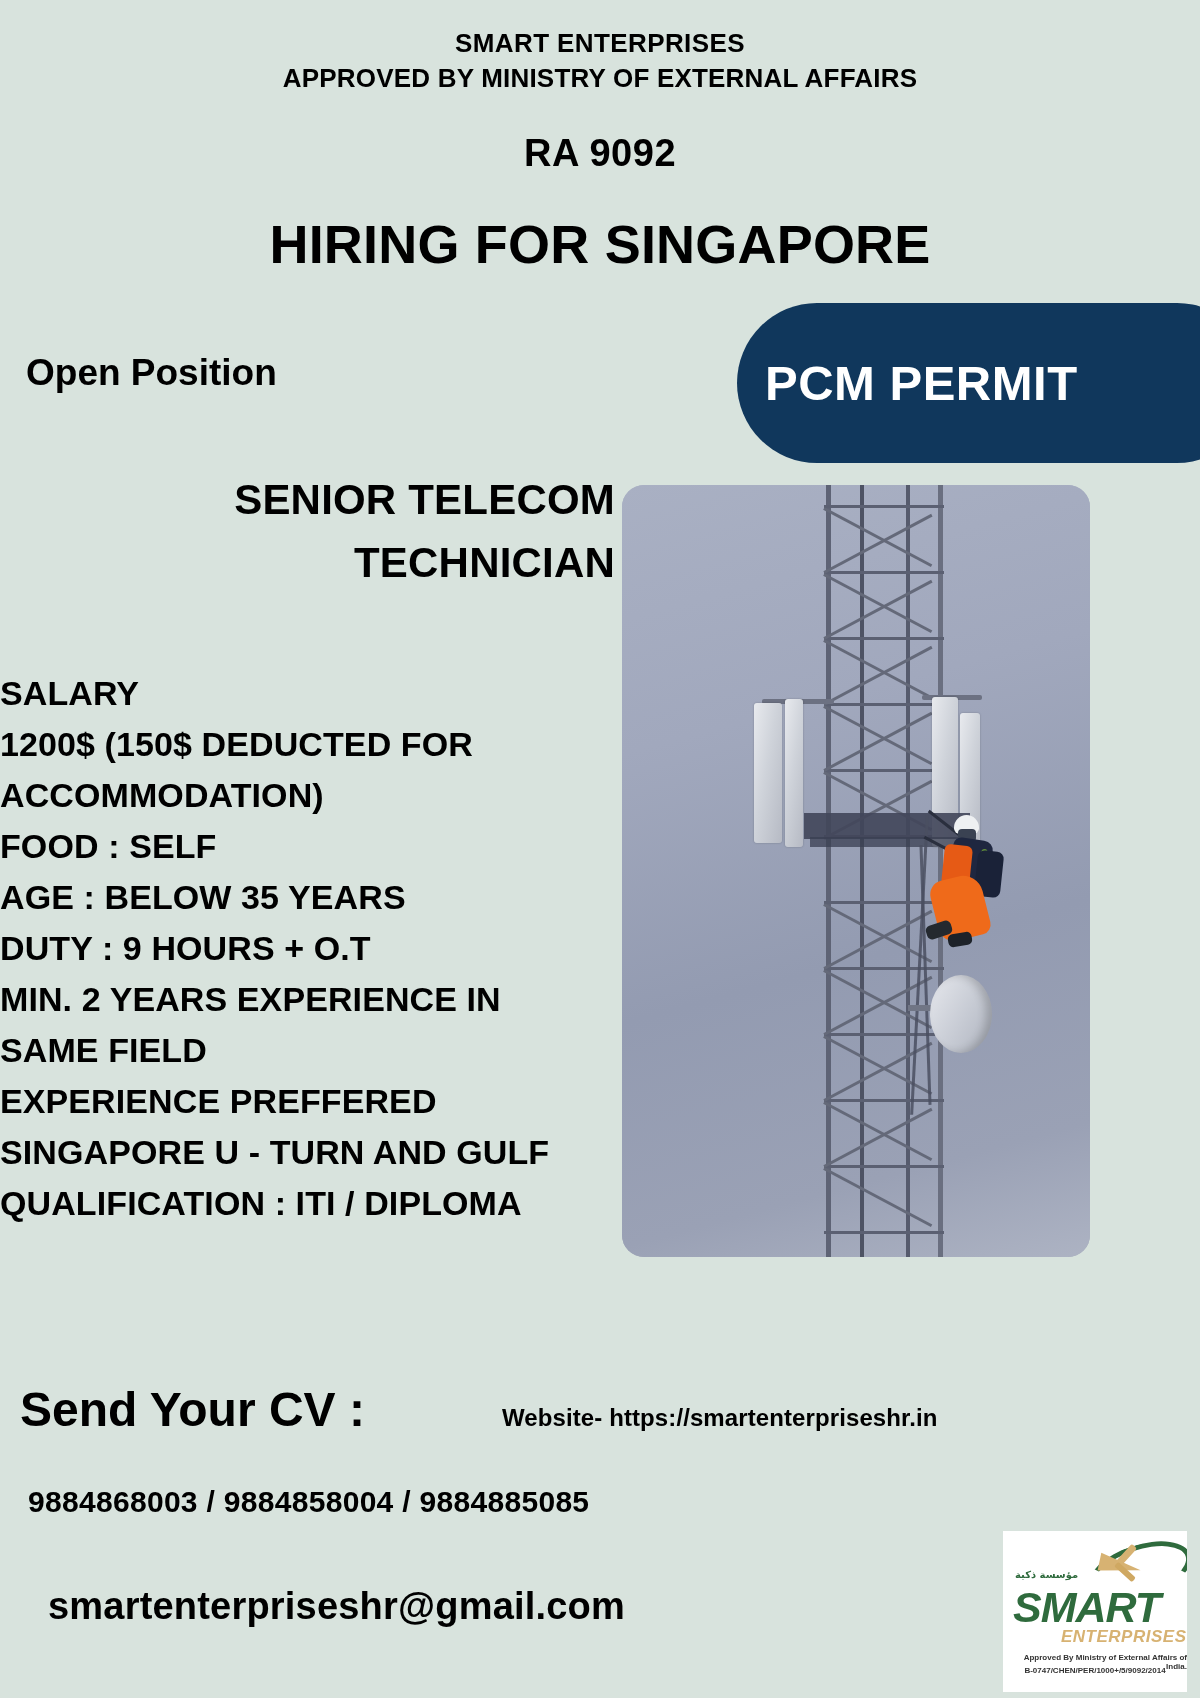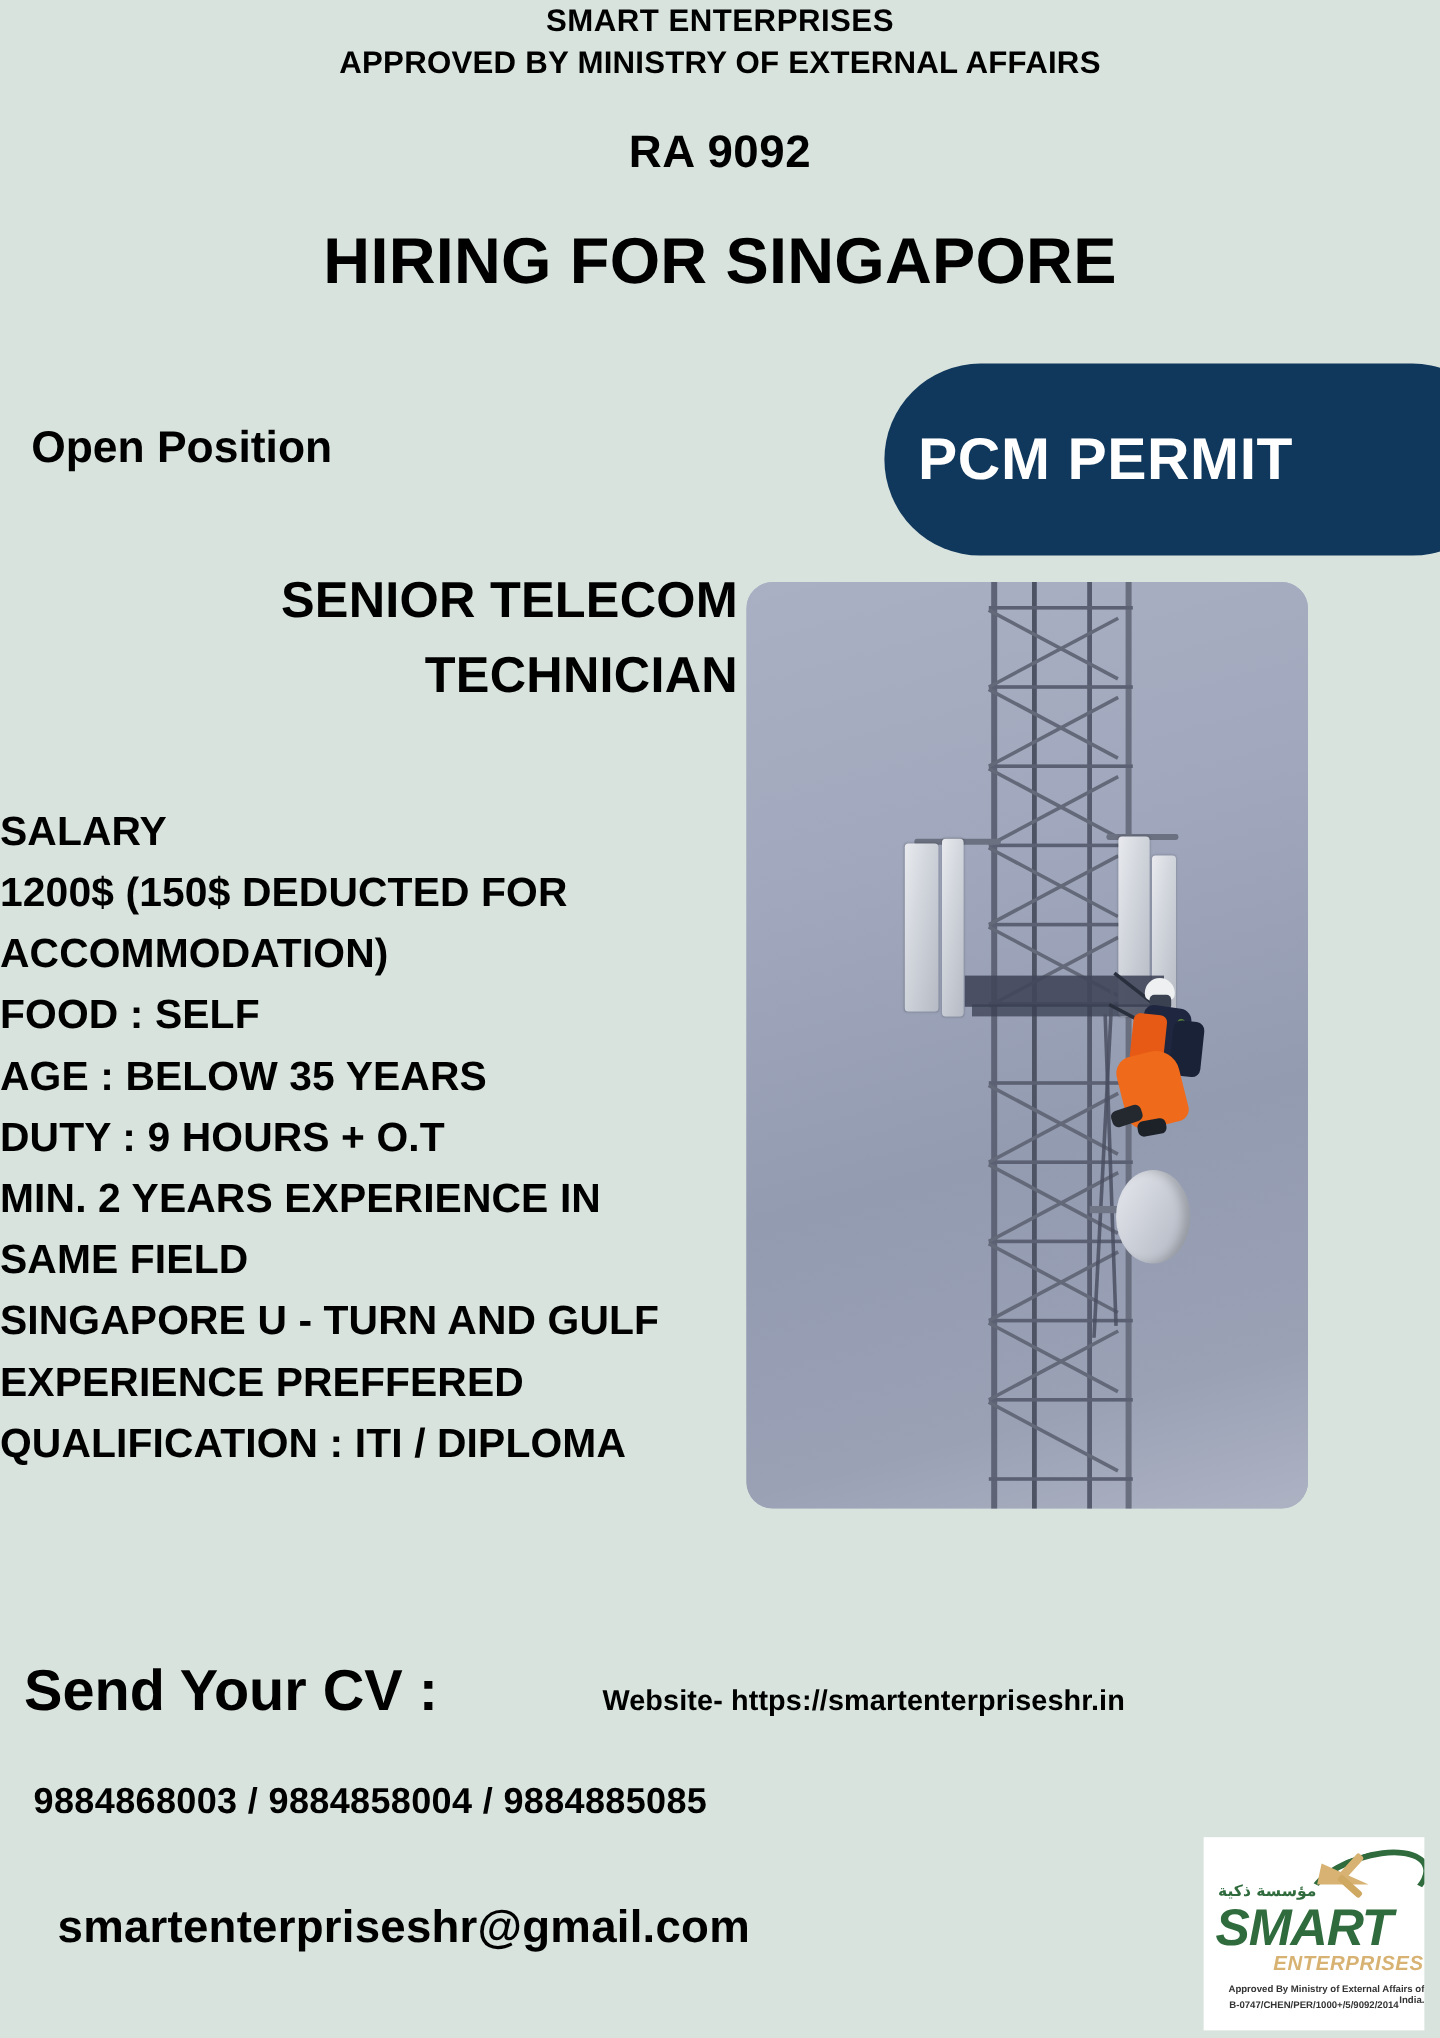--- a/index.html
+++ b/index.html
@@ -24,20 +24,21 @@
     overflow: hidden;
   }
 
   
   .header {
     position: absolute;
     top: 0;
     left: 0;
     width: 1200px;
     text-align: center;
+    padding-top: 26px;
   }
   .org-name {
     font-size: 26px;
     font-weight: bold;
     letter-spacing: 0.4px;
     line-height: 1.35;
   }
   .org-approved {
     font-size: 26px;
     font-weight: bold;
@@ -369,21 +370,21 @@
     width: 24px;
     height: 6px;
     background: #cfa862;
     transform: rotate(42deg);
     border-radius: 2px;
   }
   .logo-arabic {
     position: absolute;
     left: 12px;
     top: 38px;
-    font-size: 13px;
+    font-size: 10px;
     color: #2f6b3d;
     font-weight: bold;
     font-family: "DejaVu Sans", sans-serif;
   }
   .logo-smart {
     position: absolute;
     left: 10px;
     top: 55px;
     font-size: 43px;
     font-weight: bold;
@@ -448,22 +449,22 @@
 
   <div class="details">
     <div>SALARY</div>
     <div>1200$ (150$ DEDUCTED FOR</div>
     <div>ACCOMMODATION)</div>
     <div>FOOD : SELF</div>
     <div>AGE : BELOW 35 YEARS</div>
     <div>DUTY : 9 HOURS + O.T</div>
     <div>MIN. 2 YEARS EXPERIENCE IN</div>
     <div>SAME FIELD</div>
+    <div>EXPERIENCE PREFFERED</div>
     <div>SINGAPORE U - TURN AND GULF</div>
-    <div>EXPERIENCE PREFFERED</div>
     <div>QUALIFICATION : ITI / DIPLOMA</div>
   </div>
 
   <div class="tower-photo">
     <div class="sky"></div>
 
     <div class="mast">
       <div class="leg l1"></div>
       <div class="leg l2"></div>
       <div class="leg l3"></div>

